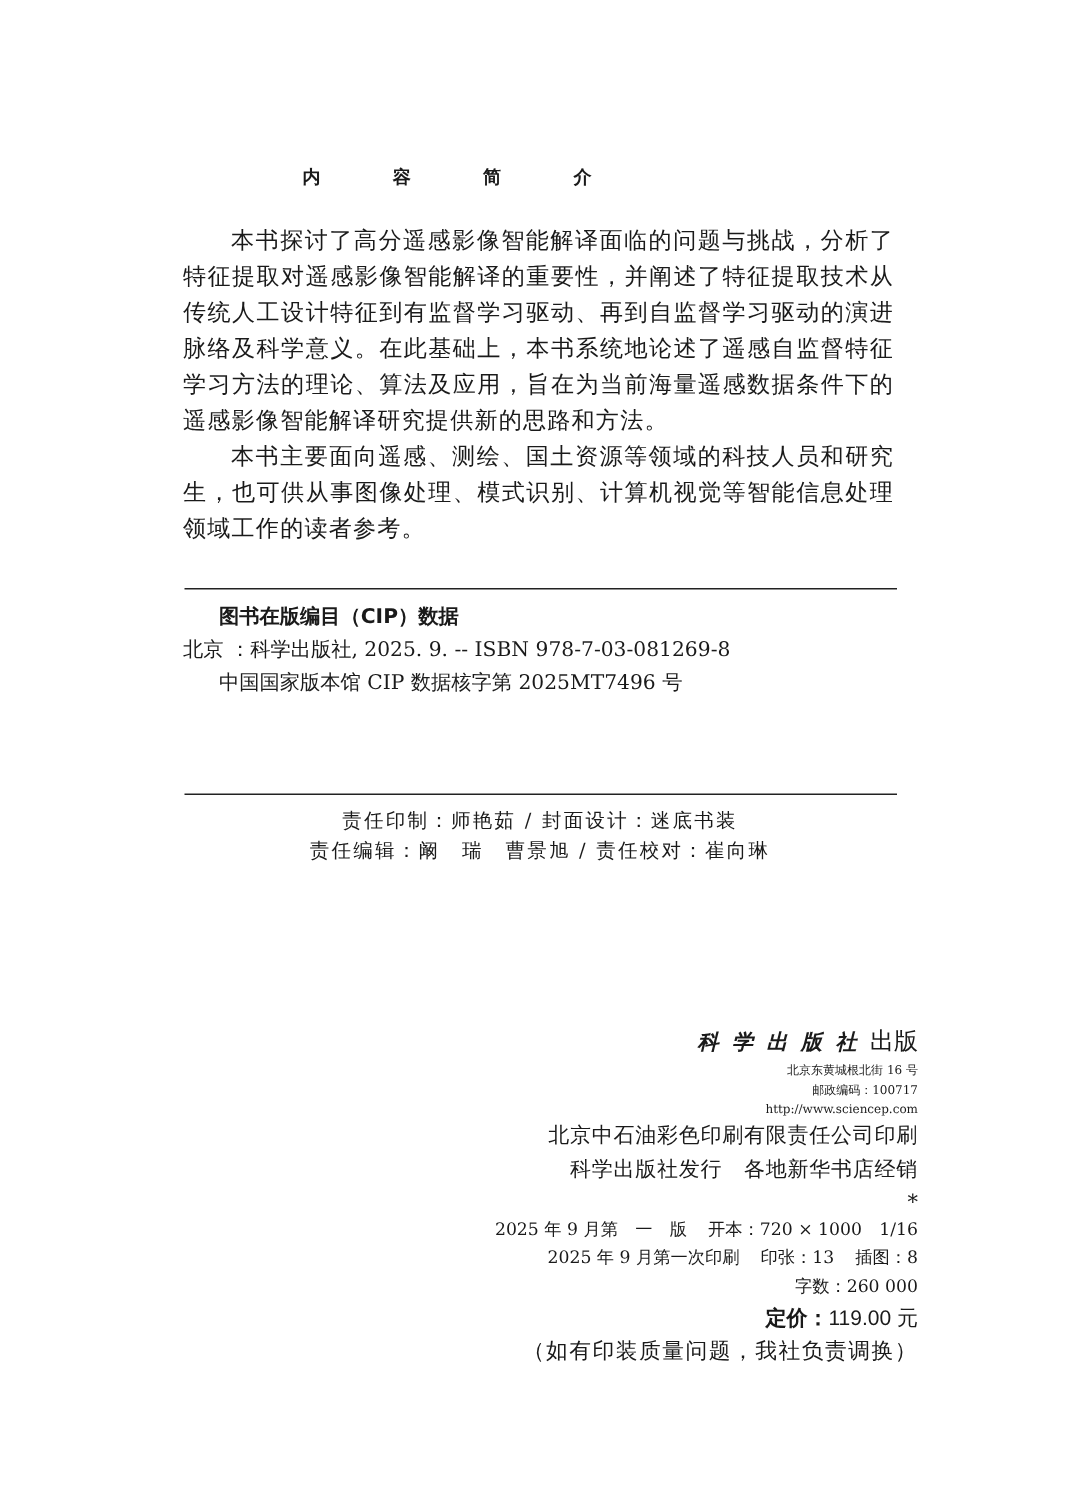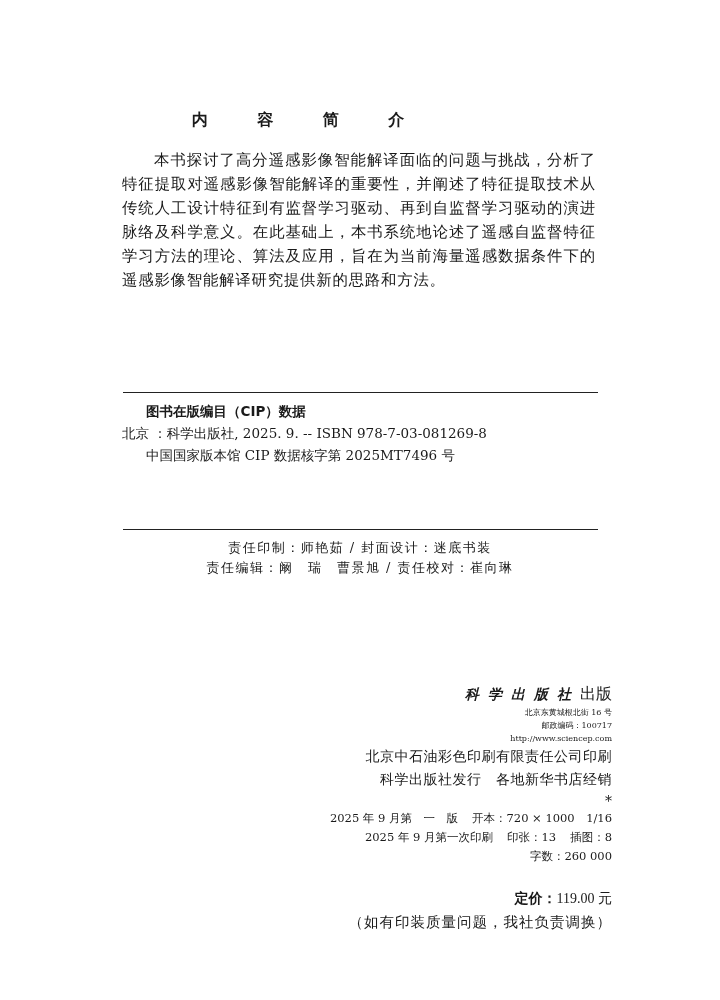--- a/index.html
+++ b/index.html
@@ -16,21 +16,21 @@
     font-family: "DejaVu Serif", "Liberation Serif", serif;
   }
   .page-title {
     position: absolute;
     top: 110px;
     left: 0;
     width: 596px;
     text-align: center;
     font-family: "DejaVu Sans", sans-serif;
     font-weight: bold;
-    font-size: 16px;
+    font-size: 12px;
     letter-spacing: 22px;
     text-indent: 22px;
   }
   .summary {
     position: absolute;
     top: 148px;
     left: 122px;
     width: 474px;
   }
   .summary p {
@@ -115,41 +115,41 @@
     font-size: 14px;
     line-height: 16px;
     margin-top: 2px;
   }
   .edition {
     font-size: 11.5px;
     line-height: 19px;
     padding-left: 45px;
   }
   .price {
-    font-family: Liberation Serif, serif;
+    font-family: Liberation Sans, sans-serif;
     font-size: 14px;
     line-height: 22px;
     font-weight: bold;
-    margin-top: 22px;
   }
   .price .price-value { font-weight: normal; }
   .notice {
     font-size: 14.5px;
     line-height: 24px;
     letter-spacing: 1px;
   }
   .gap { display: inline-block; width: 14px; }
 </style>
 </head>
 <body>
 
 <div class="page-title">内 容 简 介</div>
 
 <div class="summary">
   <p>本书探讨了高分遥感影像智能解译面临的问题与挑战，分析了特征提取对遥感影像智能解译的重要性，并阐述了特征提取技术从传统人工设计特征到有监督学习驱动、再到自监督学习驱动的演进脉络及科学意义。在此基础上，本书系统地论述了遥感自监督特征学习方法的理论、算法及应用，旨在为当前海量遥感数据条件下的遥感影像智能解译研究提供新的思路和方法。</p>
+  <p>本书主要面向遥感、测绘、国土资源等领域的科技人员和研究生，也可供从事图像处理、模式识别、计算机视觉等智能信息处理领域工作的读者参考。</p>
 </div>
 
 <div class="rule rule-top"></div>
 
 <div class="cip">
   <div class="cip-heading">图书在版编目（CIP）数据</div>
   <div class="cip-line">北京 ：科学出版社, 2025. 9. -- ISBN 978-7-03-081269-8</div>
   <div class="cip-line cip-indent">中国国家版本馆 CIP 数据核字第 2025MT7496 号</div>
 </div>
 

